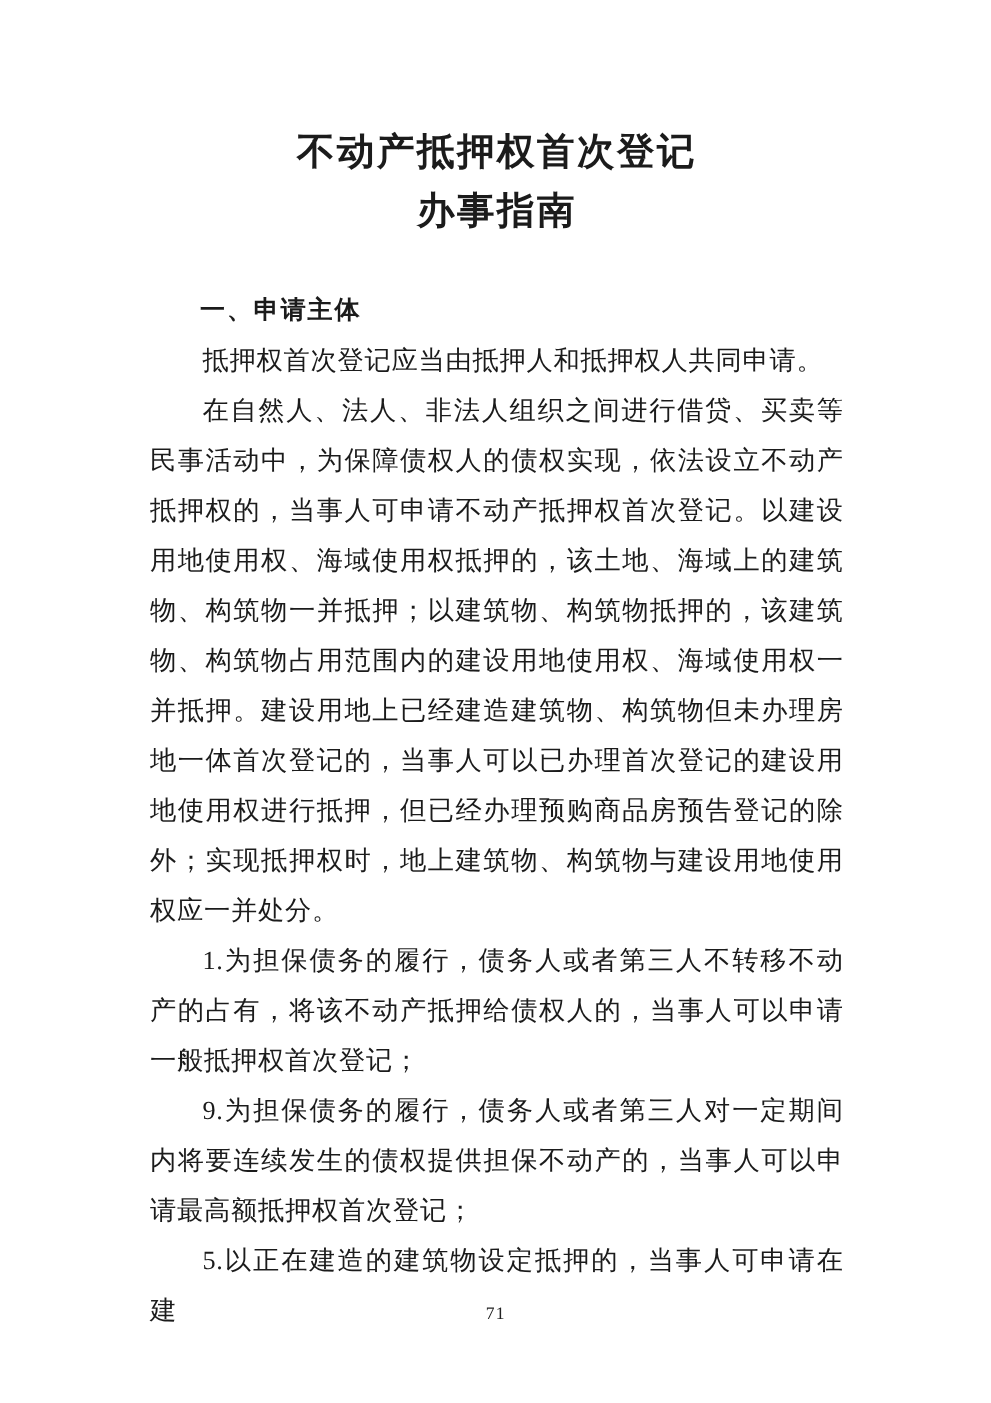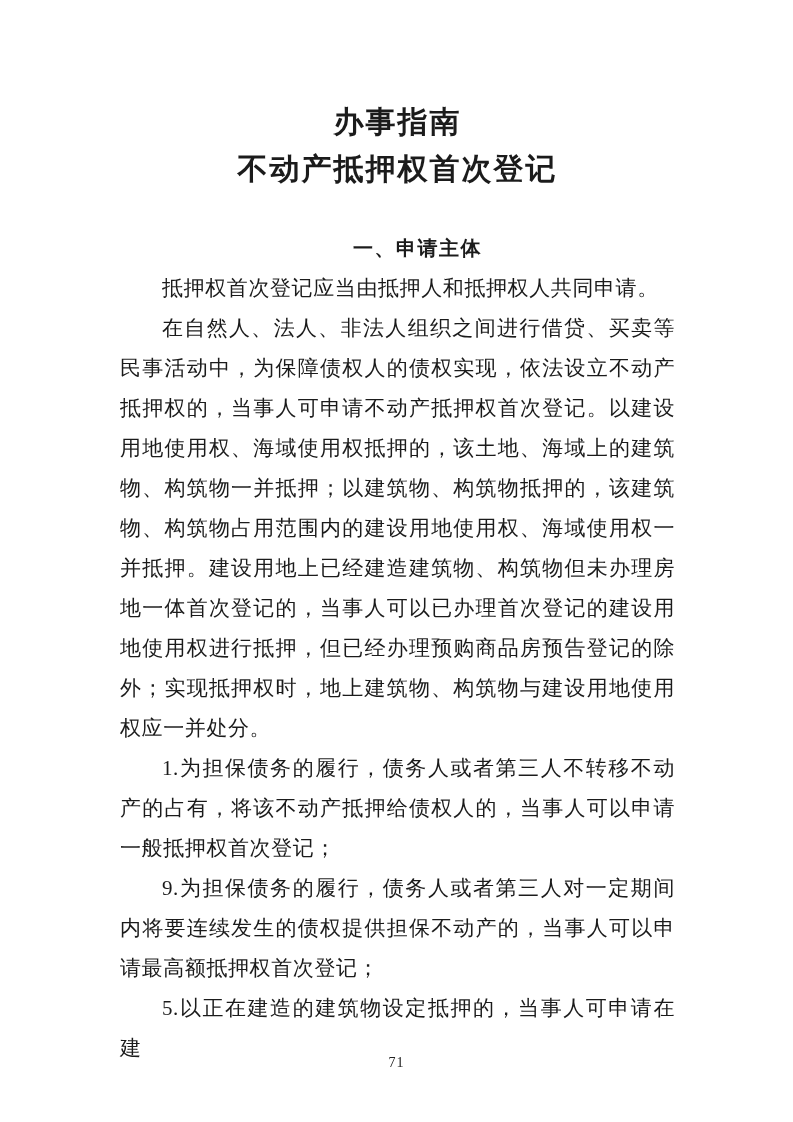--- a/index.html
+++ b/index.html
@@ -29,44 +29,44 @@
     text-justify: inter-ideograph;
     letter-spacing: 0.6px;
   }
   .section-heading {
     font-family: "Liberation Sans", "DejaVu Sans", sans-serif;
     font-weight: bold;
     font-size: 20px;
     line-height: 40px;
     letter-spacing: 1.5px;
     text-indent: 2em;
-    text-align: center;
+    text-align: left;
   }
   .para {
     text-indent: 2em;
   }
   .page-number {
     position: absolute;
-    bottom: 51px;
+    bottom: 62px;
     left: 0;
     width: 100%;
     text-align: center;
     font-size: 14px;
     letter-spacing: 1px;
     color: #222222;
   }
 </style>
 </head>
 <body>
 
 <div class="page">
 
   <div class="doc-title">
+    <div>不动产抵押权首次登记</div>
     <div>办事指南</div>
-    <div>不动产抵押权首次登记</div>
   </div>
 
   <div class="doc-body">
 
     <div class="section-heading">一、申请主体</div>
 
     <div class="para">抵押权首次登记应当由抵押人和抵押权人共同申请。</div>
 
 
     <div class="para">在自然人、法人、非法人组织之间进行借贷、买卖等民事活动中，为保障债权人的债权实现，依法设立不动产抵押权的，当事人可申请不动产抵押权首次登记。以建设用地使用权、海域使用权抵押的，该土地、海域上的建筑物、构筑物一并抵押；以建筑物、构筑物抵押的，该建筑物、构筑物占用范围内的建设用地使用权、海域使用权一并抵押。建设用地上已经建造建筑物、构筑物但未办理房地一体首次登记的，当事人可以已办理首次登记的建设用地使用权进行抵押，但已经办理预购商品房预告登记的除外；实现抵押权时，地上建筑物、构筑物与建设用地使用权应一并处分。</div>

